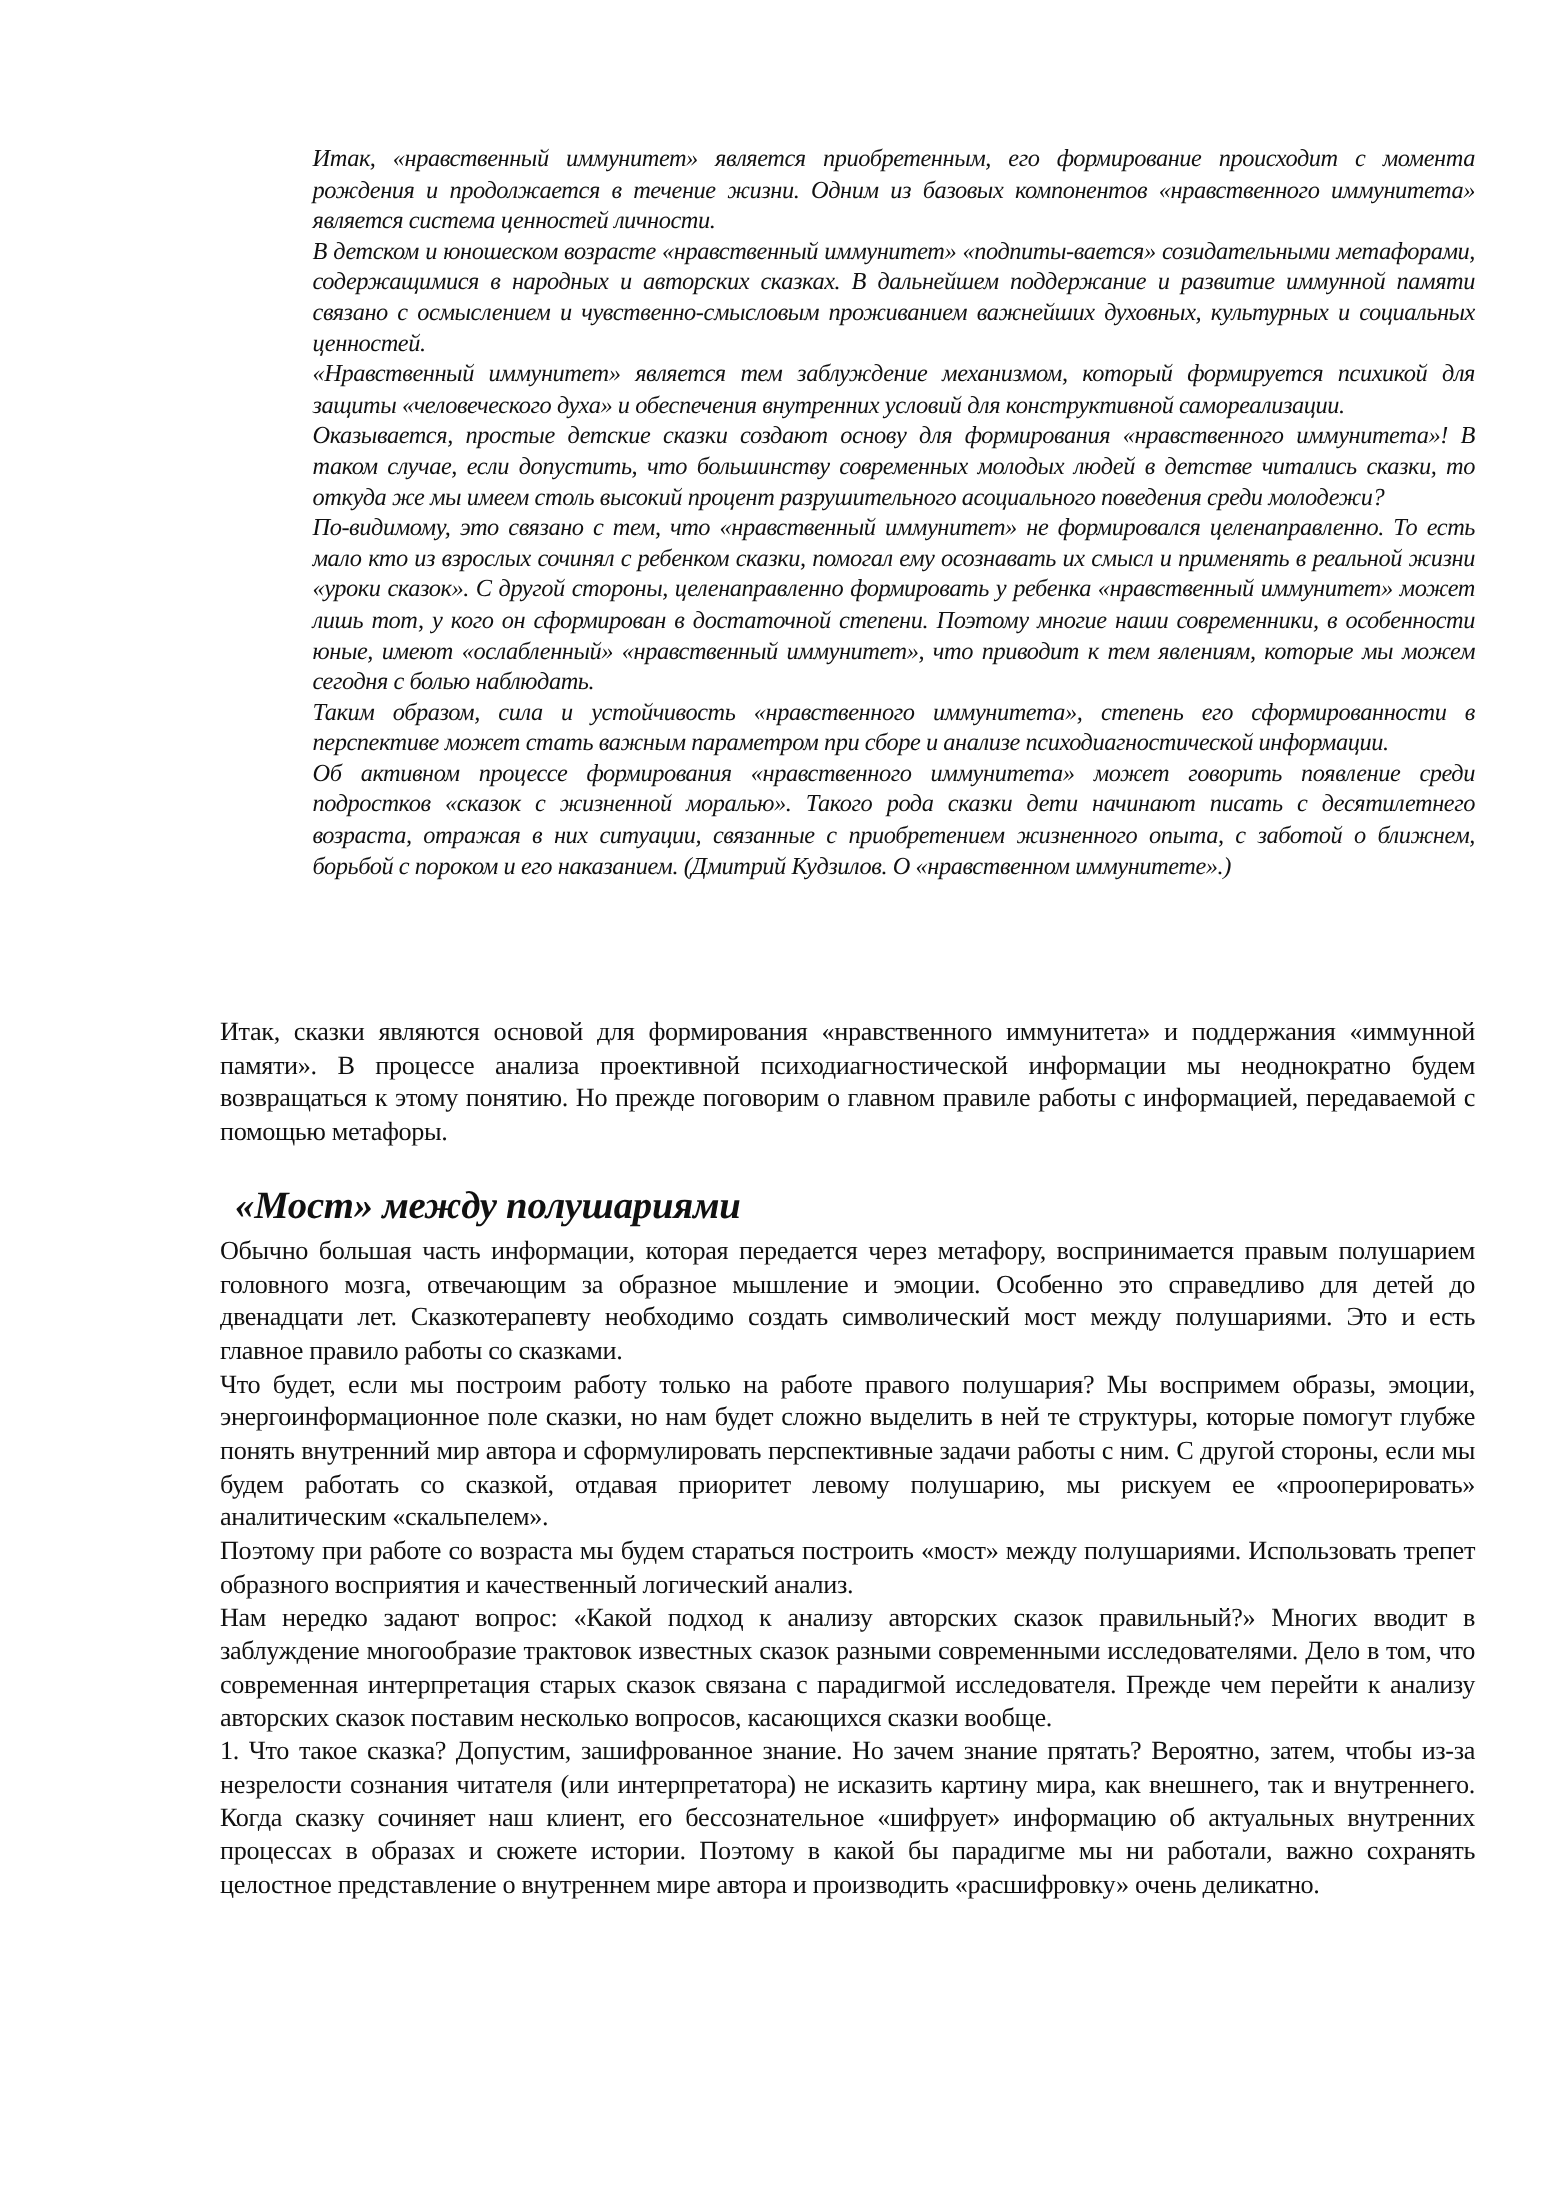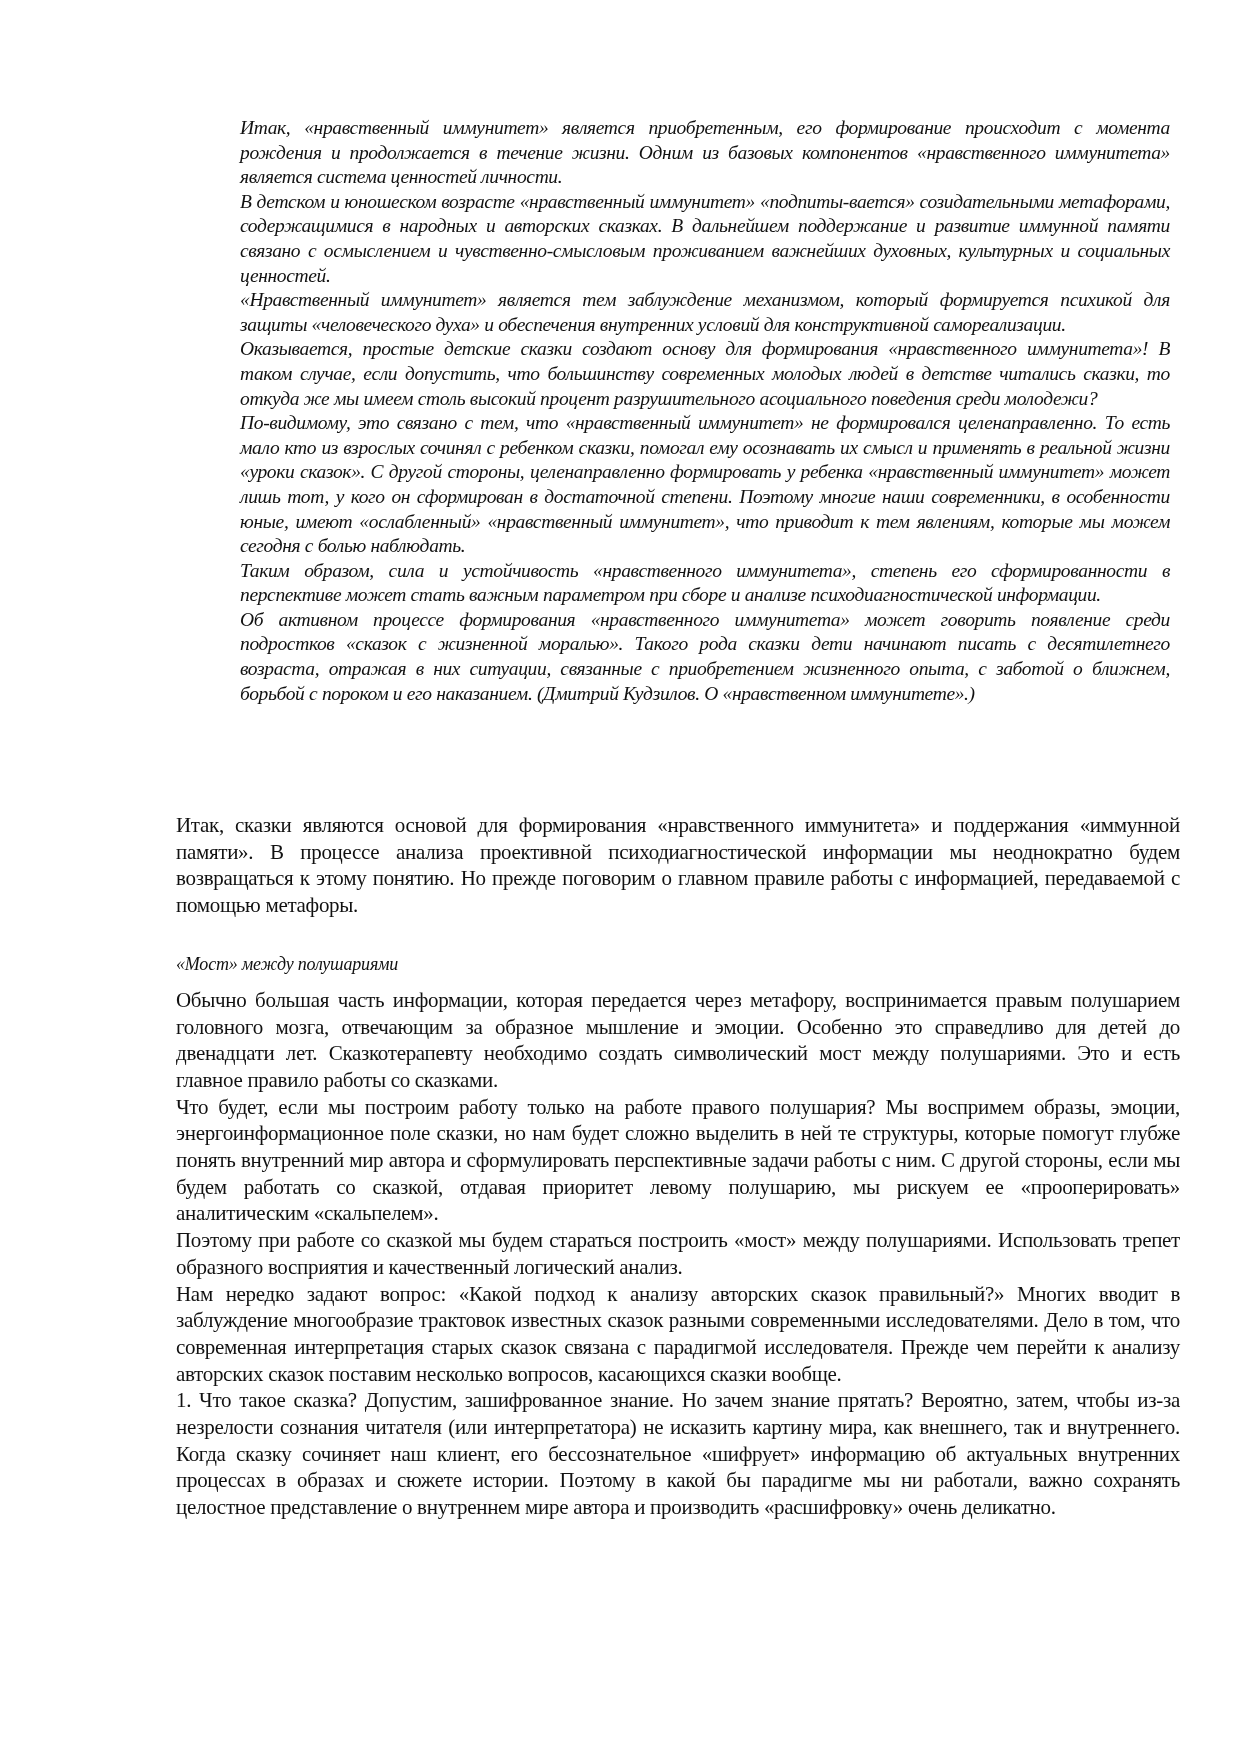--- a/index.html
+++ b/index.html
@@ -1,33 +1,33 @@
 <!DOCTYPE html>
 <html><head>
 <meta charset="utf-8">
 <style>
   html, body { margin: 0; padding: 0; background: #ffffff; }
   body { width: 1240px; height: 1754px; position: relative; overflow: hidden; color: #111; }
   .page { position: absolute; left: 0; top: 0; width: 1240px; height: 1754px; background: #fff; }
   .quote {
-    position: absolute; left: 240px; top: 116px; width: 930px;
+    position: absolute; left: 250px; top: 116px; width: 930px;
     font-family: "Liberation Serif", "DejaVu Serif", serif;
     font-style: italic; font-size: 19.5px; line-height: 24.6px;
     text-align: justify; letter-spacing: -0.35px;
   }
   .quote p { margin: 0; }
   .body {
     position: absolute; left: 176px; top: 812px; width: 1004px;
     font-family: "Liberation Serif", "DejaVu Serif", serif;
     font-size: 21px; line-height: 26.7px; text-align: justify; letter-spacing: -0.3px;
   }
   .body p { margin: 0; }
   .heading {
     font-family: "Liberation Serif", "DejaVu Serif", serif;
-    font-style: italic; font-size: 18px; line-height: 30px; margin: 0; font-weight: normal;
+    font-style: italic; font-size: 31px; line-height: 30px; margin: 12px; font-weight: bold;
     letter-spacing: -0.2px;
   }
   .h1 { margin-top: 30px; margin-bottom: 8px; }
   .h2 { margin-top: 31px; margin-bottom: 8px; }
 </style>
 </head>
 <body>
 
 <div class="page">
 
@@ -40,19 +40,19 @@
     <p>Таким образом, сила и устойчивость «нравственного иммунитета», степень его сформированности в перспективе может стать важным параметром при сборе и анализе психодиагностической информации.</p>
     <p>Об активном процессе формирования «нравственного иммунитета» может говорить появление среди подростков «сказок с жизненной моралью». Такого рода сказки дети начинают писать с десятилетнего возраста, отражая в них ситуации, связанные с приобретением жизненного опыта, с заботой о ближнем, борьбой с пороком и его наказанием. (Дмитрий Кудзилов. О «нравственном иммунитете».)</p>
   </div>
 
   <div class="body">
     <p>Итак, сказки являются основой для формирования «нравственного иммунитета» и поддержания «иммунной памяти». В процессе анализа проективной психодиагностической информации мы неоднократно будем возвращаться к этому понятию. Но прежде поговорим о главном правиле работы с информацией, передаваемой с помощью метафоры.</p>
 
     <h2 class="heading h1">«Мост» между полушариями</h2>
     <p>Обычно большая часть информации, которая передается через метафору, воспринимается правым полушарием головного мозга, отвечающим за образное мышление и эмоции. Особенно это справедливо для детей до двенадцати лет. Сказкотерапевту необходимо создать символический мост между полушариями. Это и есть главное правило работы со сказками.</p>
     <p>Что будет, если мы построим работу только на работе правого полушария? Мы воспримем образы, эмоции, энергоинформационное поле сказки, но нам будет сложно выделить в ней те структуры, которые помогут глубже понять внутренний мир автора и сформулировать перспективные задачи работы с ним. С другой стороны, если мы будем работать со сказкой, отдавая приоритет левому полушарию, мы рискуем ее «прооперировать» аналитическим «скальпелем».</p>
-    <p>Поэтому при работе со сказкой мы будем стараться построить «мост» между полушариями. Использовать трепет образного восприятия и качественный логический анализ.</p>
+    <p>Поэтому при работе со возраста мы будем стараться построить «мост» между полушариями. Использовать трепет образного восприятия и качественный логический анализ.</p>
 
     <p>Нам нередко задают вопрос: «Какой подход к анализу авторских сказок правильный?» Многих вводит в заблуждение многообразие трактовок известных сказок разными современными исследователями. Дело в том, что современная интерпретация старых сказок связана с парадигмой исследователя. Прежде чем перейти к анализу авторских сказок поставим несколько вопросов, касающихся сказки вообще.</p>
     <p>1. Что такое сказка? Допустим, зашифрованное знание. Но зачем знание прятать? Вероятно, затем, чтобы из-за незрелости сознания читателя (или интерпретатора) не исказить картину мира, как внешнего, так и внутреннего. Когда сказку сочиняет наш клиент, его бессознательное «шифрует» информацию об актуальных внутренних процессах в образах и сюжете истории. Поэтому в какой бы парадигме мы ни работали, важно сохранять целостное представление о внутреннем мире автора и производить «расшифровку» очень деликатно.</p>
   </div>
 
 </div>
 
 </body></html>

